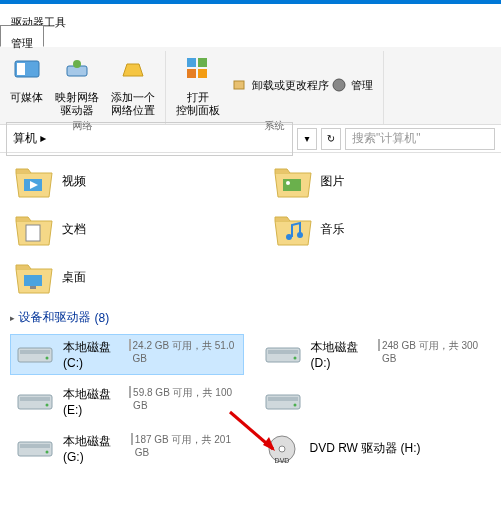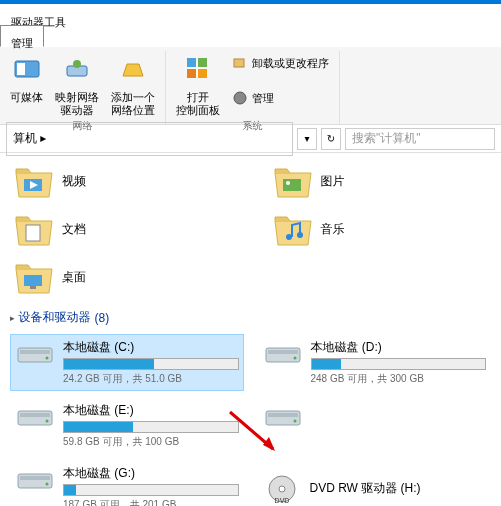--- a/index.html
+++ b/index.html
@@ -8,38 +8,38 @@
 .tabs{display:flex;background:#fff;border-bottom:1px solid #ddd;height:22px}
 .tab{padding:10px 10px;font-size:11px;border:1px solid transparent}
 .tab.active{border:1px solid #888;border-bottom:1px solid #fff;background:#fff}
 .ribbon{height:78px;background:#f5f5f5;border-bottom:1px solid #ddd;display:flex;padding-top:4px}
 .rgroup{display:flex;flex-direction:column;align-items:center;padding:0 6px;border-right:1px solid #e0e0e0}
 .rgroup-row{display:flex;gap:4px;flex:1}
 .ritem{display:flex;flex-direction:column;align-items:center;justify-content:flex-start;padding:2px 4px;cursor:pointer;min-width:36px}
 .ritem-label{font-size:11px;text-align:center;line-height:13px;margin-top:6px}
 .rgroup-label{font-size:10px;color:#666;text-align:center;padding-bottom:2px}
 .ricon{width:32px;height:32px;display:flex;align-items:center;justify-content:center}
-.rlist{display:flex;flex-direction:column;gap:19px;padding:4px}
+.rlist{display:flex;flex-direction:row;gap:2px;padding:4px}
 .rlist-item{display:flex;align-items:center;gap:4px;font-size:11px;cursor:pointer}
 .rlist-icon{width:16px;height:16px}
 .breadcrumb{height:28px;display:flex;align-items:center;padding:0 6px;border-bottom:1px solid #e0e0e0;gap:4px}
 .bc-input{flex:1;border:1px solid #ccc;height:22px;display:flex;align-items:center;padding:16px 6px;font-size:12px}
 .bc-btn{width:20px;height:22px;border:1px solid #ccc;display:flex;align-items:center;justify-content:center;cursor:pointer;font-size:10px}
 .search-box{width:150px;border:1px solid #ccc;height:22px;display:flex;align-items:center;padding:0 6px;color:#999;font-size:12px}
 .content{height:370px;overflow:auto;padding:6px 10px}
 .folders{display:grid;grid-template-columns:1fr 1fr;gap:4px 36px;margin-bottom:10px}
 .folder-item{display:flex;align-items:center;gap:8px;padding:4px;cursor:pointer}
 .folder-icon{width:40px;height:36px;position:relative}
 .section-header{display:flex;align-items:center;gap:4px;font-size:12px;color:#003399;margin:6px 0 8px;cursor:pointer}
 .chev{font-size:9px;color:#555}
 .drives{display:grid;grid-template-columns:1fr 1fr;gap:6px 14px}
 .drive{display:flex;gap:8px;padding:4px;border:1px solid transparent}
 .drive.selected{background:#cce8ff;border:1px solid #99d1ff}
 .drive-icon{width:40px;height:30px;display:flex;align-items:center;justify-content:center}
-.drive-body{flex:1;display:flex;flex-direction:column;gap:2px;min-width:0}
+.drive-body{flex:1;display:flex;flex-direction:row;gap:2px;min-width:0}
 .drive-title{font-size:12px}
 .drive-bar{height:12px;border:1px solid #aaa;background:#eee;position:relative}
 .drive-fill{background:#26a0da;height:100%}
 .drive-sub{font-size:10px;color:#6b6b6b}
 .dvd-item{display:flex;align-items:center;gap:8px;padding:4px}
 .arrow{position:absolute;pointer-events:none}
 </style>
 </head>
 <body>
 

